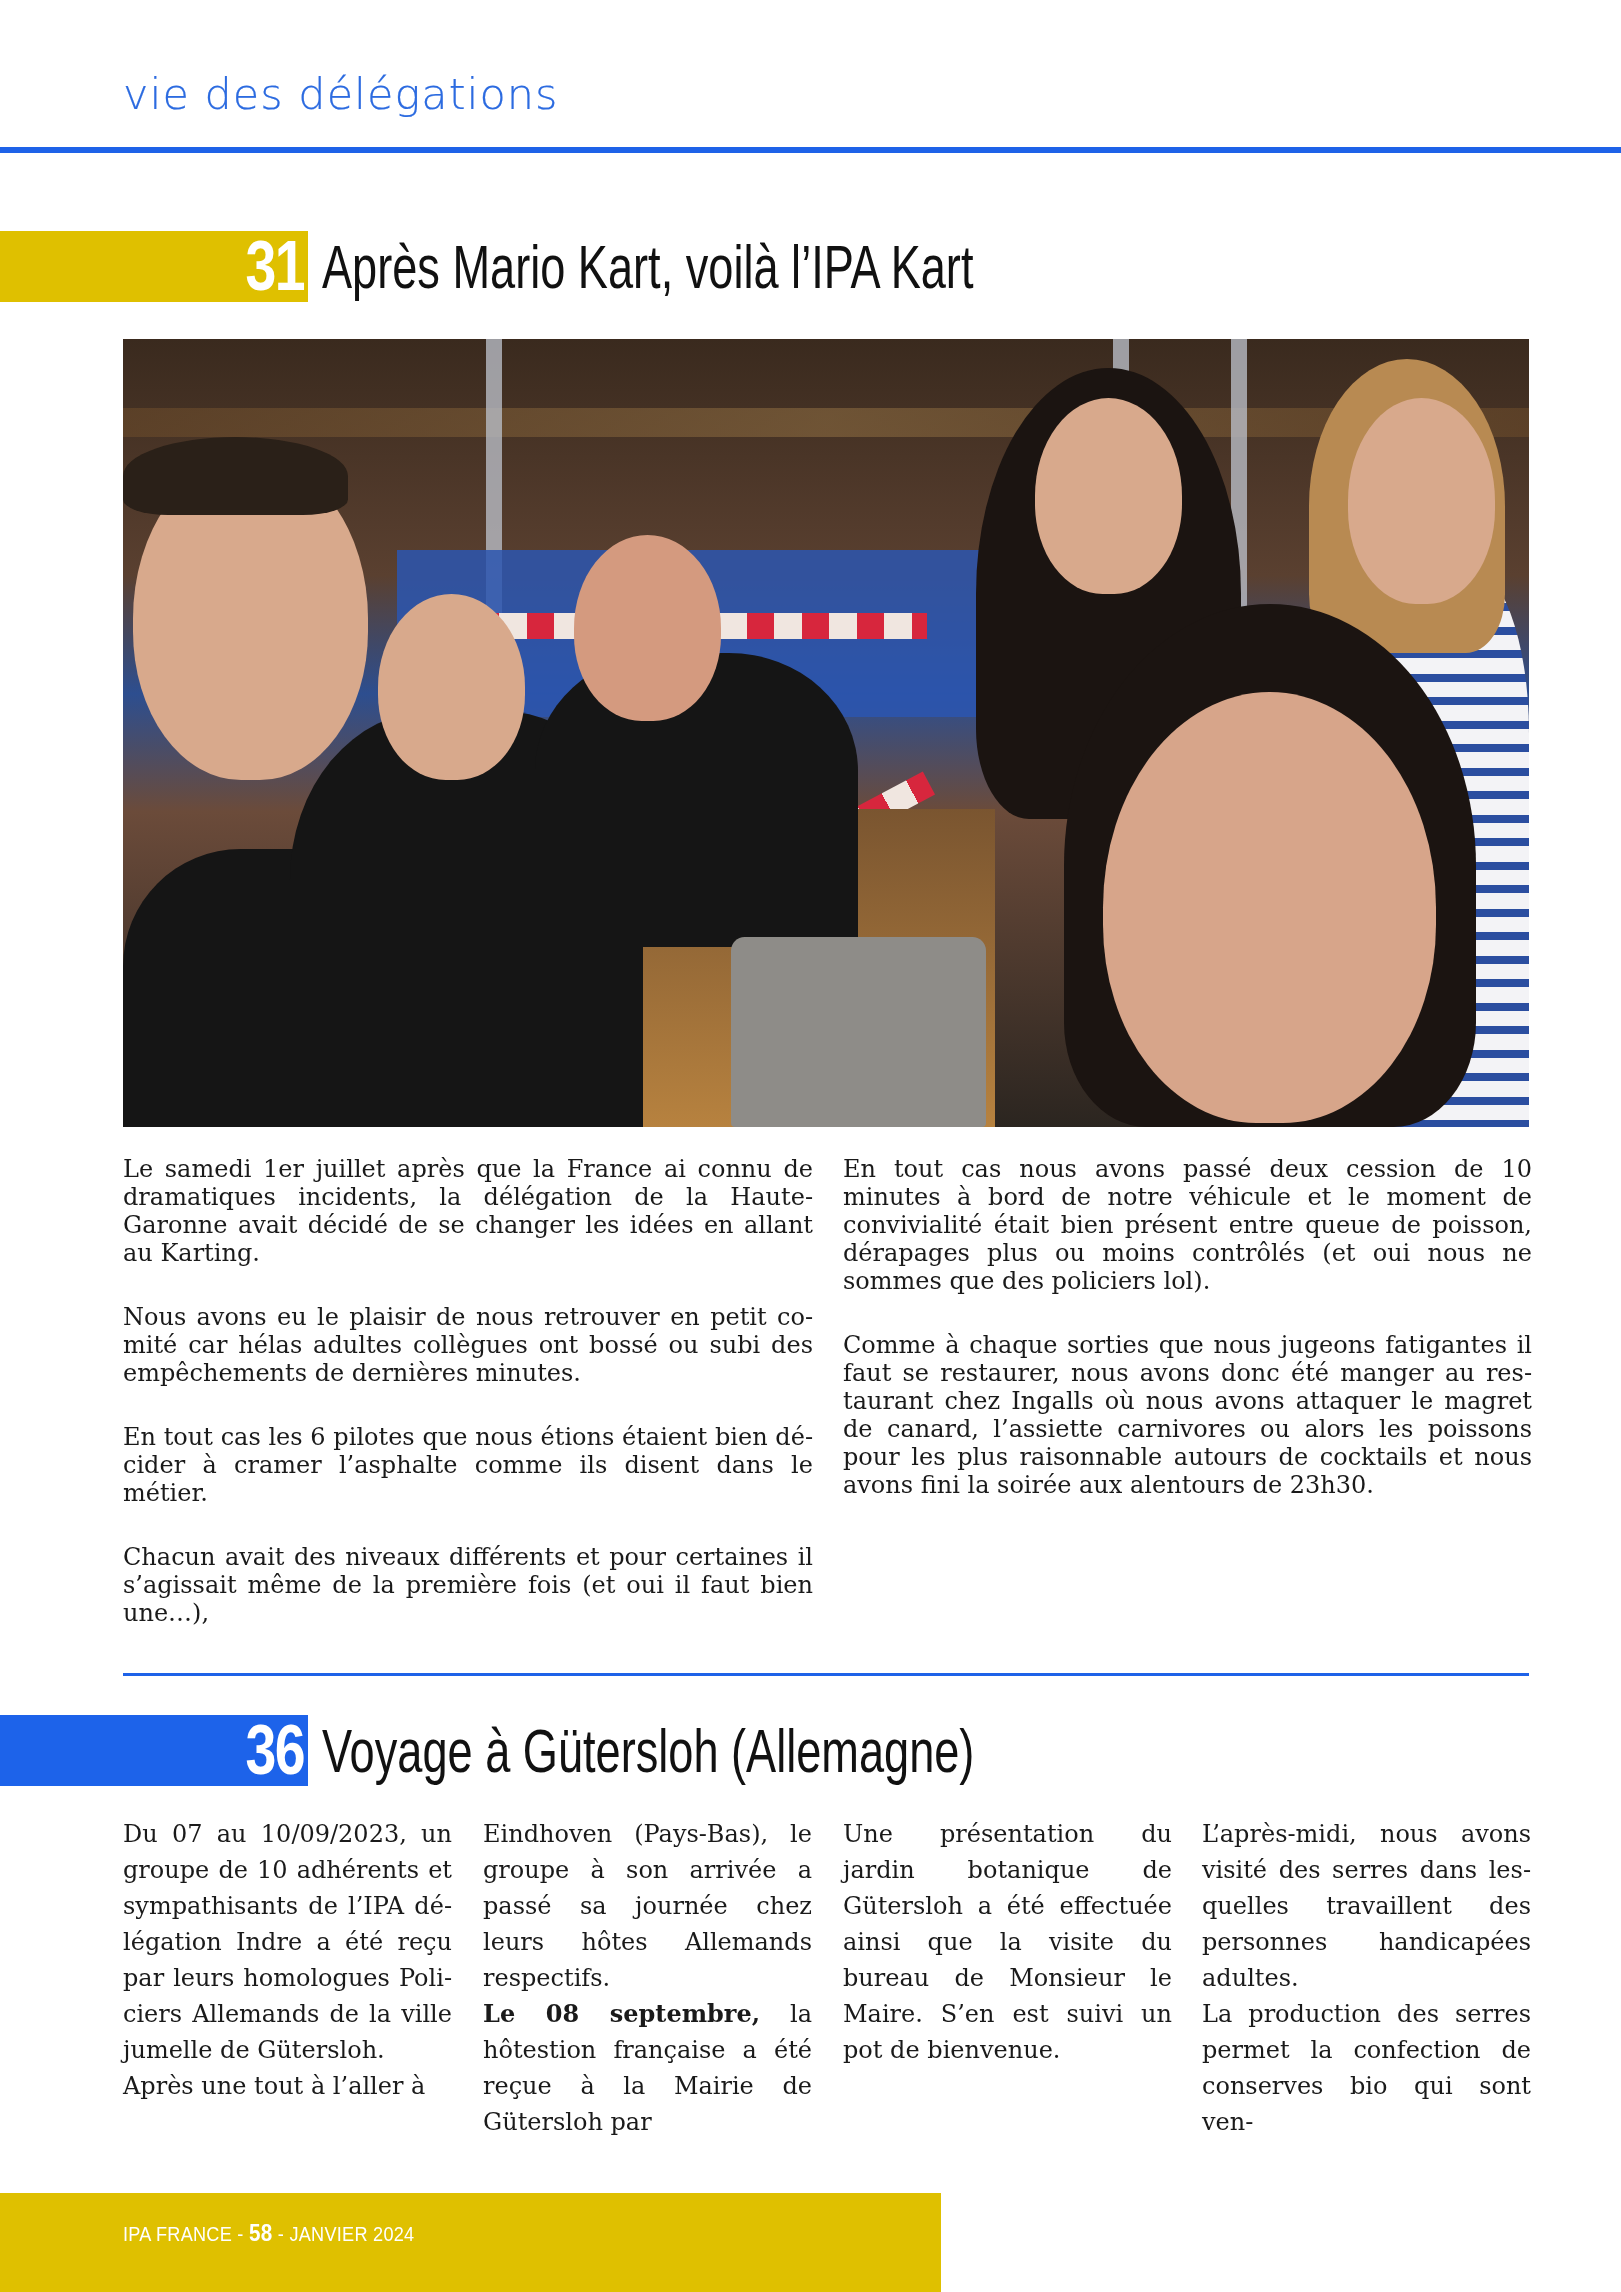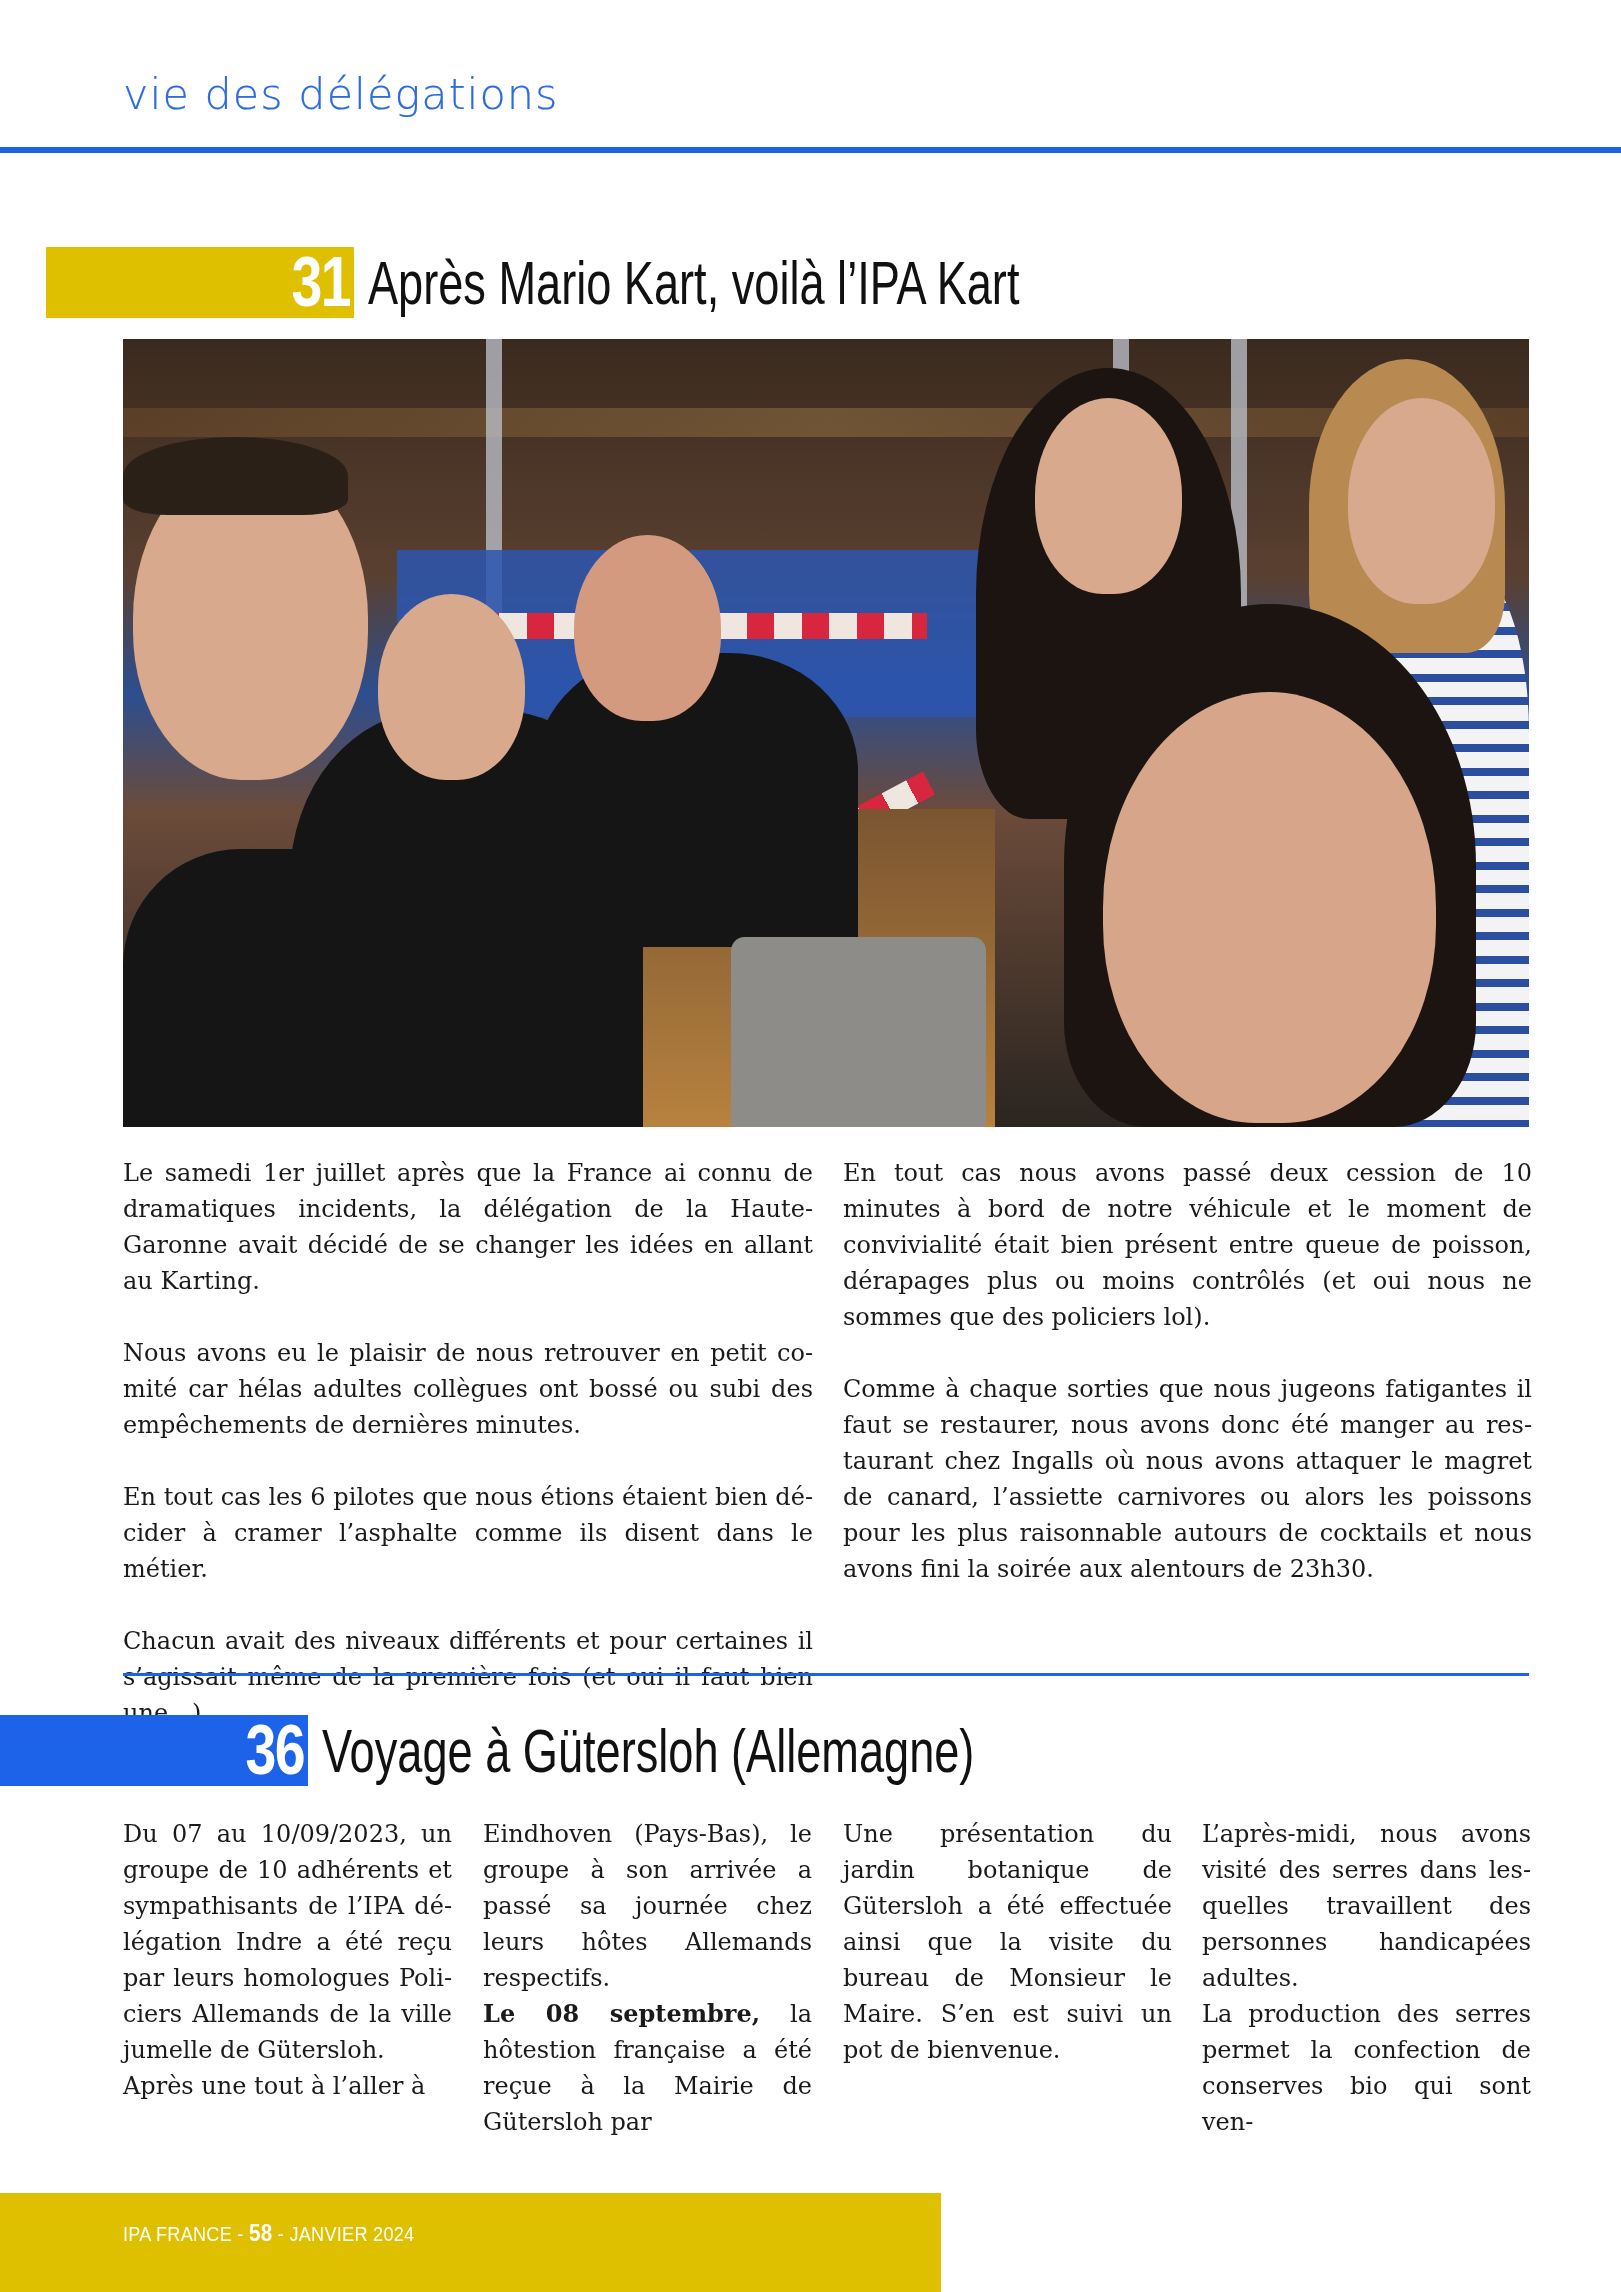--- a/index.html
+++ b/index.html
@@ -24,39 +24,39 @@
     font-family: "Liberation Sans", sans-serif; font-weight: 700;
     font-size: 71px; line-height: 78px; color: #ffffff;
     transform: scaleX(0.78); transform-origin: right center; letter-spacing: -2px;
   }
   .title-text {
     margin-left: 13.7px;
     font-family: "Liberation Sans", sans-serif; font-weight: 400;
     font-size: 61px; color: #111; transform: scaleX(0.74); transform-origin: left center;
     white-space: nowrap; letter-spacing: 0px;
   }
-  #t31 { top: 247px; margin-left: 46px; } #t31 .title-block { background: #dfc000; }
+  #t31 { top: 231px; } #t31 .title-block { background: #dfc000; }
   #t36 { top: 1715px; } #t36 .title-block { background: #1d63ea; }
 
   .photo {
     position: absolute; left: 123px; top: 339px; width: 1406px; height: 788px; overflow: hidden;
     background: linear-gradient(180deg, #3a2a1e 0%, #5a4030 30%, #2d4e8f 45%, #6b4b3a 60%, #2b2520 100%);
   }
   .photo .glass { position: absolute; top: 0; bottom: 333px; width: 15.7px; background: #b8bcc4; opacity: .8; }
   .photo .banner { position: absolute; top: 69px; height: 29px; left: 0; right: 0; background: linear-gradient(90deg,#6a4a2a,#8a6a40,#6a4a2a); opacity: .6; }
   .photo .wall { position: absolute; left: 274px; top: 211px; width: 608px; height: 167px; background: #2c56b0; opacity: .85; }
   .photo .barrier { position: absolute; height: 25.5px; background: repeating-linear-gradient(90deg,#d7263d 0 27.4px,#f0e6e0 27.4px 55px); }
   .photo .floor { position: absolute; left: 323px; top: 470px; width: 549px; height: 318px; background: linear-gradient(180deg,#7a5530,#b7823f); }
   .photo .face { position: absolute; border-radius: 50% 50% 46% 46%; background: #d8a98c; }
   .photo .shirt { position: absolute; background: #151515; border-radius: 40% 40% 0 0; }
   .photo .stripes { position: absolute; background: repeating-linear-gradient(180deg,#f3f3f6 0 15.7px,#2b4ea0 15.7px 23.5px); border-radius: 30% 30% 0 0; }
   .photo .hair { position: absolute; background: #1b1411; border-radius: 50% 50% 20% 20%; }
   .photo .bag { position: absolute; background: #8e8c88; border-radius: 13.7px 13.7px 3.9px 3.9px; }
 
-  .col { position: absolute; font-size: 24px; line-height: 36px; text-align: justify; hyphens: manual; }
+  .col { position: absolute; font-size: 24px; line-height: 28px; text-align: justify; hyphens: manual; }
   .col p { margin: 0 0 36px 0; }
   .col p:last-child { margin-bottom: 0; }
   #c31a { left: 123px; top: 1155px; width: 690px; }
   #c31b { left: 843px; top: 1155px; width: 689px; }
 
   .mid-rule { position: absolute; left: 123px; top: 1673px; width: 1406px; height: 2.9px; background: #1e62e8; }
 
   .col4 { position: absolute; top: 1816px; width: 329px; font-size: 24px; line-height: 36px; text-align: justify; }
   .col4 p { margin: 0; }
   #k1 { left: 123px; } #k2 { left: 483px; } #k3 { left: 843px; } #k4 { left: 1202px; }

